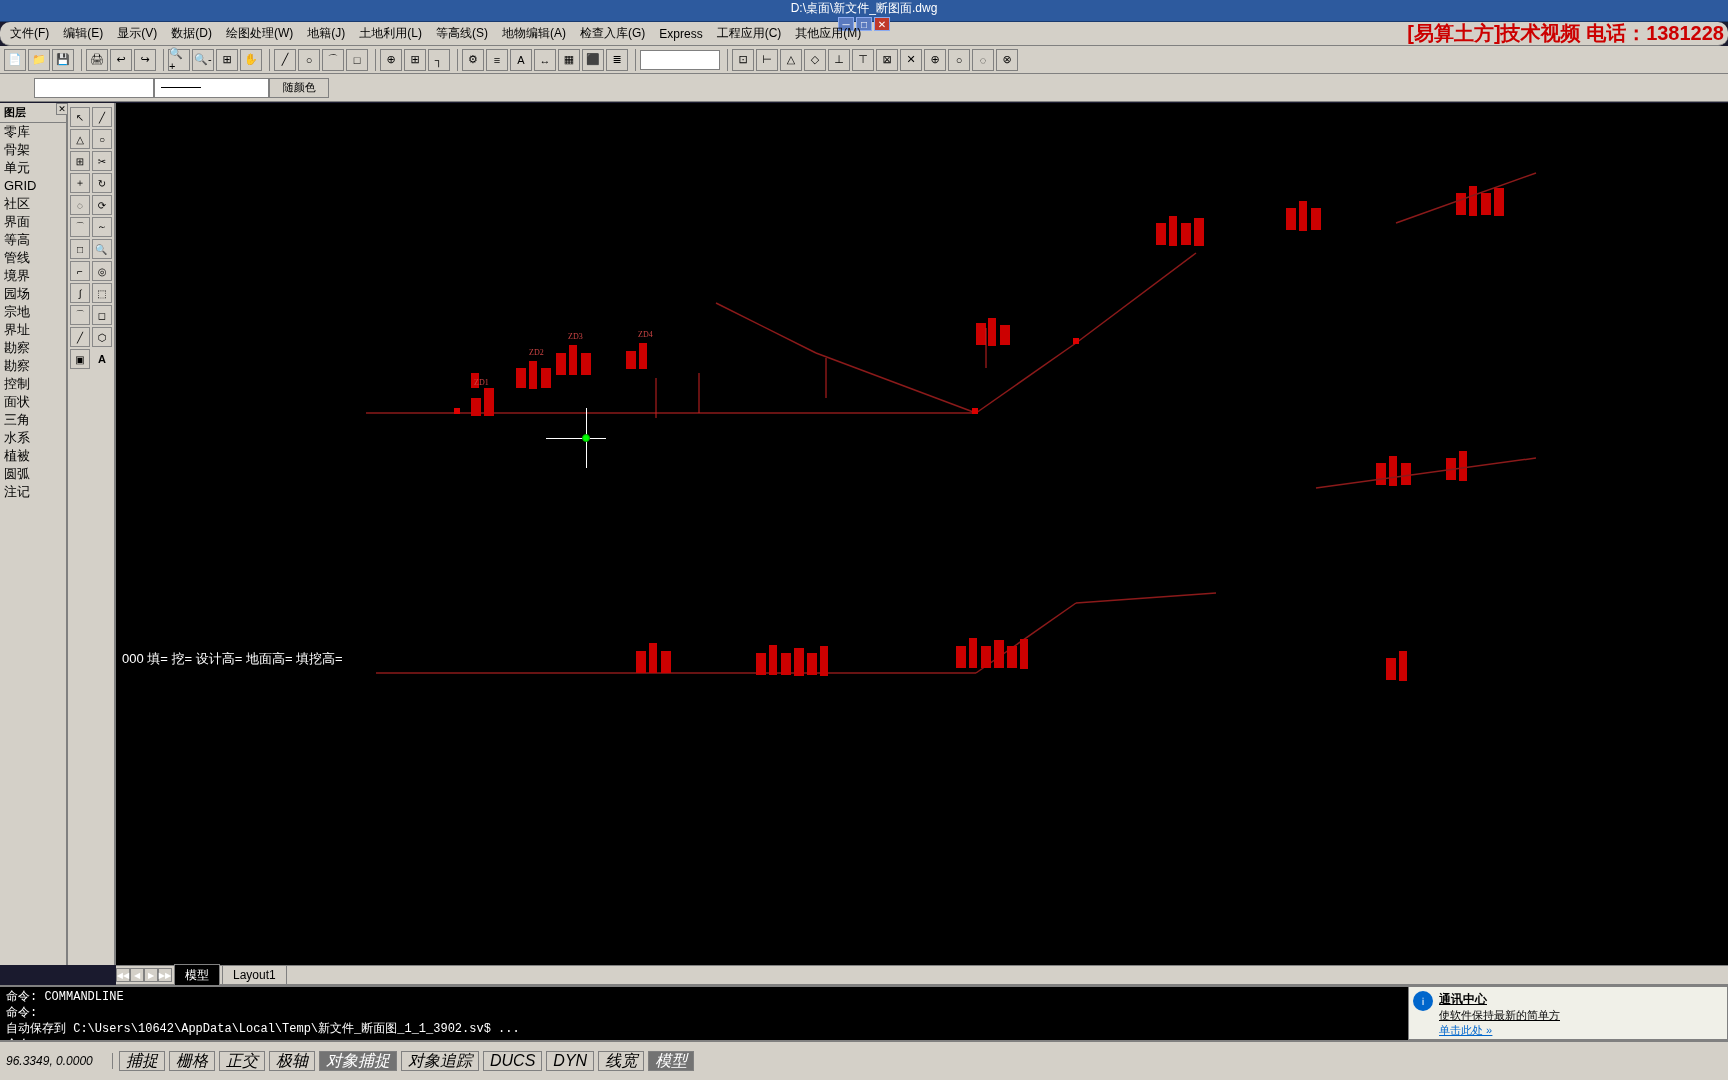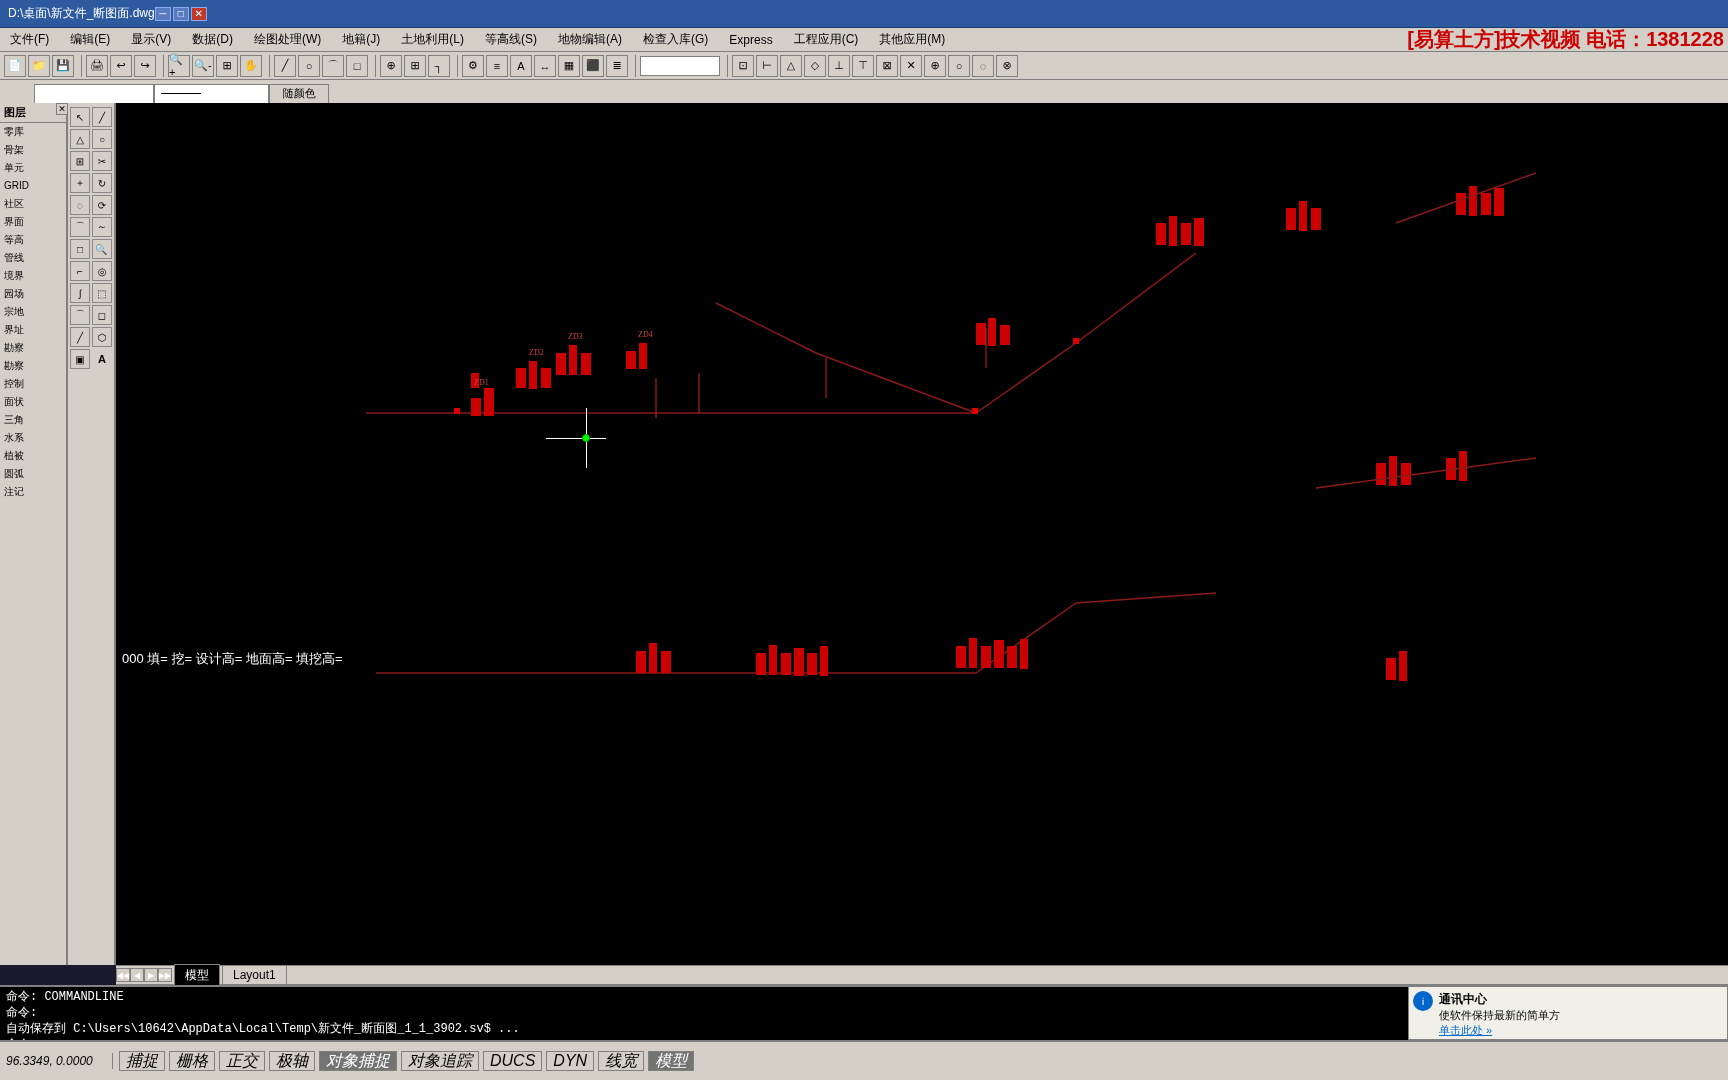--- a/index.html
+++ b/index.html
@@ -1,41 +1,43 @@
 <!DOCTYPE html>
 <html><head>
   <meta charset="utf-8">
   <style>
     * { margin: 0; padding: 0; box-sizing: border-box; }
     body { width: 1728px; height: 1080px; overflow: hidden; background: #1a1a2e; font-family: 'SimSun', 'Microsoft YaHei', sans-serif; font-size: 12px; color: #fff; }
 
     
     #titlebar {
-      height: 28px;
+      height: 22px;
       background: #2d5a9e;
       display: flex;
       align-items: center;
-      padding: 0 8px;
+      padding: 0 0;
       font-size: 12px;
       color: #fff;
       border-bottom: 1px solid #1a3a6e;
+      flex-direction: column;
     }
     #titlebar .win-controls { display: flex; gap: 2px; }
     #titlebar .win-btn { width: 16px; height: 14px; background: #5a7abf; border: 1px solid #8aaaf0; display: flex; align-items: center; justify-content: center; font-size: 10px; cursor: pointer; }
 
     
     #menubar {
       height: 24px;
       background: #d4d0c8;
       display: flex;
       align-items: center;
       padding: 0 4px;
-      gap: 9px;
+      gap: 2px;
       color: #000;
       border-bottom: 1px solid #808080;
+      border-radius: 10px;
     }
     .menu-item { padding: 2px 6px; font-size: 12px; cursor: pointer; white-space: nowrap; }
     #brand-text { margin-left: auto; color: #cc0000; font-weight: bold; font-size: 20px; white-space: nowrap; }
 
     
     #toolbar1 {
       height: 28px;
       background: #d4d0c8;
       display: flex;
       align-items: center;
@@ -64,21 +66,21 @@
     #sidebar {
       position: absolute;
       top: 103px;
       left: 0;
       width: 68px;
       bottom: 115px;
       background: #d4d0c8;
       border-right: 2px solid #808080;
       overflow: hidden;
     }
-    .sidebar-item { padding: 1px 4px; font-size: 10px; color: #000; cursor: pointer; white-space: nowrap; overflow: hidden; text-overflow: ellipsis; line-height: 16px; }
+    .sidebar-item { padding: 1px 4px; font-size: 13px; color: #000; cursor: pointer; white-space: nowrap; overflow: hidden; text-overflow: ellipsis; line-height: 16px; }
 
     
     #toolpanel {
       position: absolute;
       top: 103px;
       left: 68px;
       width: 48px;
       bottom: 115px;
       background: #d4d0c8;
       border-right: 2px solid #808080;
@@ -172,21 +174,21 @@
       height: 55px;
       background: #f0f0e8;
       border: 1px solid #808080;
       border-top: 2px solid #808080;
       padding: 4px;
       display: flex;
       gap: 6px;
       color: #000;
     }
     #notification .notif-icon { width: 20px; height: 20px; background: #0066cc; border-radius: 50%; display: flex; align-items: center; justify-content: center; color: #fff; font-size: 10px; flex-shrink: 0; }
-    #notification .notif-content { flex: 1; font-size: 11px; }
+    #notification .notif-content { flex: 1; font-size: 11px; text-decoration: underline; }
     #notification .notif-title { font-weight: bold; font-size: 12px; }
     #notification .notif-link { color: #0066cc; cursor: pointer; text-decoration: underline; font-size: 11px; }
 
     
     #statusbar {
       position: absolute;
       bottom: 0;
       left: 0;
       right: 0;
       height: 40px;

